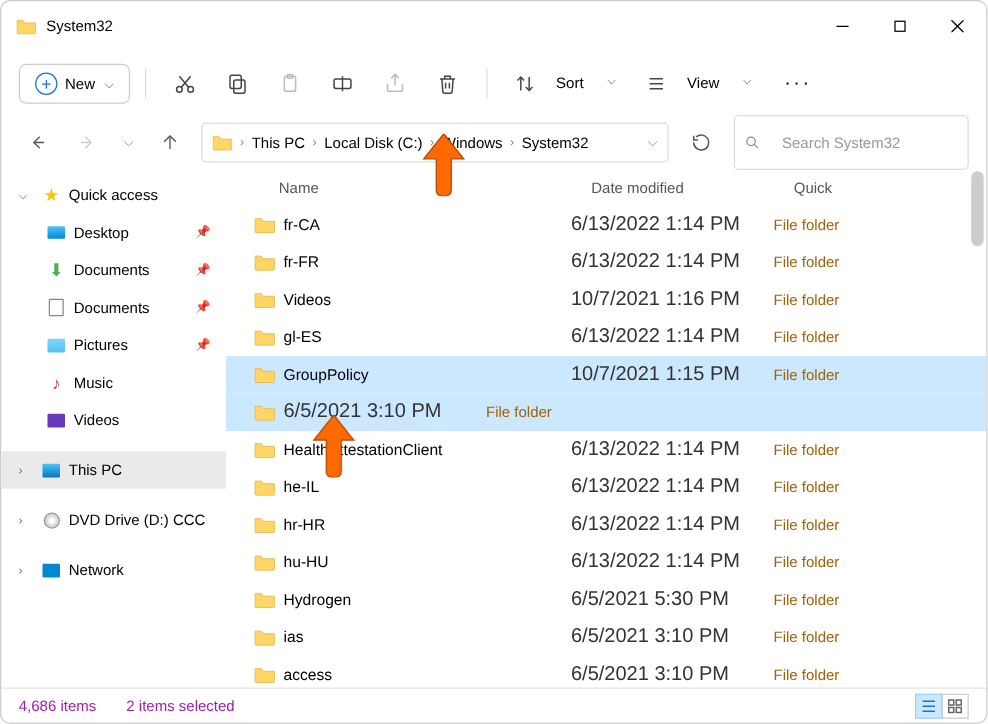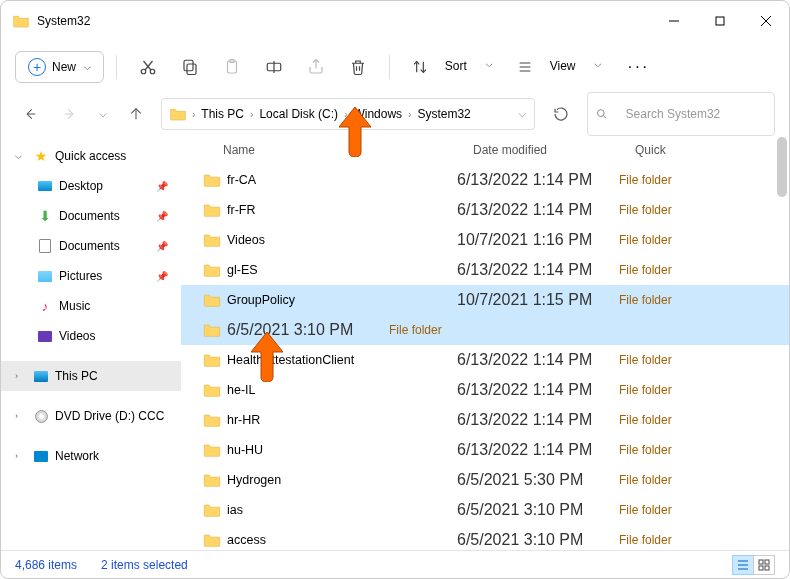--- a/index.html
+++ b/index.html
@@ -63,21 +63,21 @@
 .col-date { width: 162px; margin-left: 16px; }
 .col-type { flex: 1; }
 .rows { overflow-y: auto; height: calc(100% - 30px); }
 .row { display: flex; height: 30px; align-items: center; cursor: pointer; }
 .row.selected { background: #cce8ff; }
 .row .folder-ic { width: 18px; height: 14px; margin-left: 22px; margin-right: 6px; }
 .row .name { width: 230px; font-size: 12.5px; color: #000; }
 .row .date { width: 162px; font-size: 16px; color: #333; }
 .row .type { font-size: 12px; color: #a16207; }
 
-.statusbar { height: 28px; border-top: 1px solid #e5e5e5; display: flex; align-items: center; padding: 0 14px; gap: 24px; font-size: 12px; color: #1d4ed8; }
+.statusbar { height: 28px; border-top: 1px solid #e5e5e5; display: flex; align-items: center; padding: 0 14px; gap: 24px; font-size: 12px; color: #a21caf; }
 .statusbar .spacer { flex: 1; }
 .view-icon-btn { width: 22px; height: 20px; border: 1px solid #ccc; display: flex; align-items: center; justify-content: center; cursor: pointer; }
 .view-icon-btn.active { background: #cce8ff; border-color: #99d1ff; }
 .view-icon-btn + .view-icon-btn { margin-left: -1px; }
 
 .scrollbar-fake { position: absolute; right: 2px; top: 2px; width: 10px; height: 60px; background: #ccc; border-radius: 5px; }
 
 .folder-svg { display: inline-block; }
 .arrow-annotation { position: absolute; z-index: 20; }
 </style>

